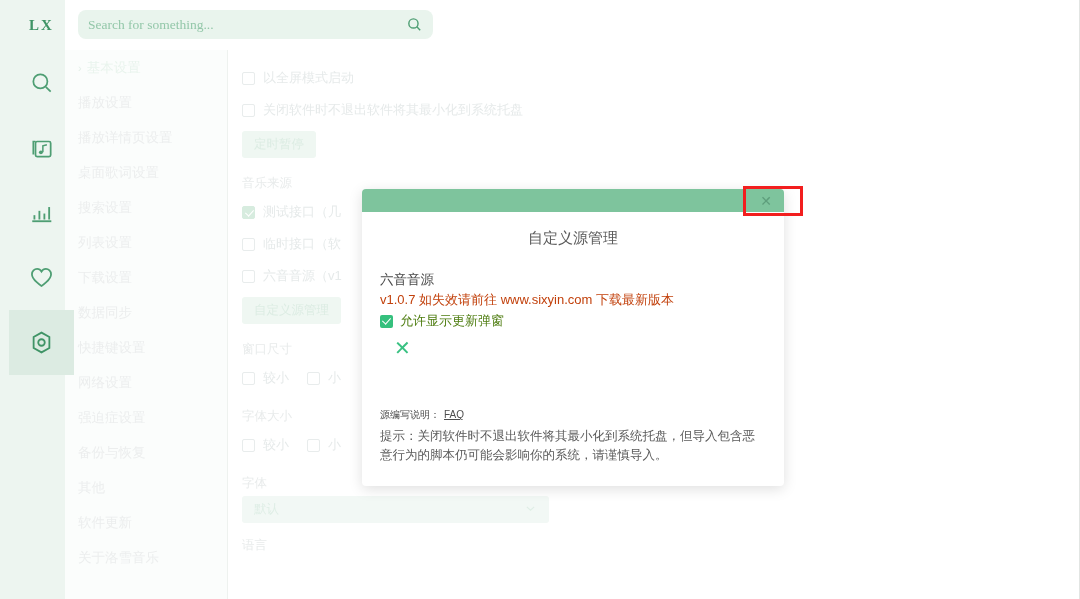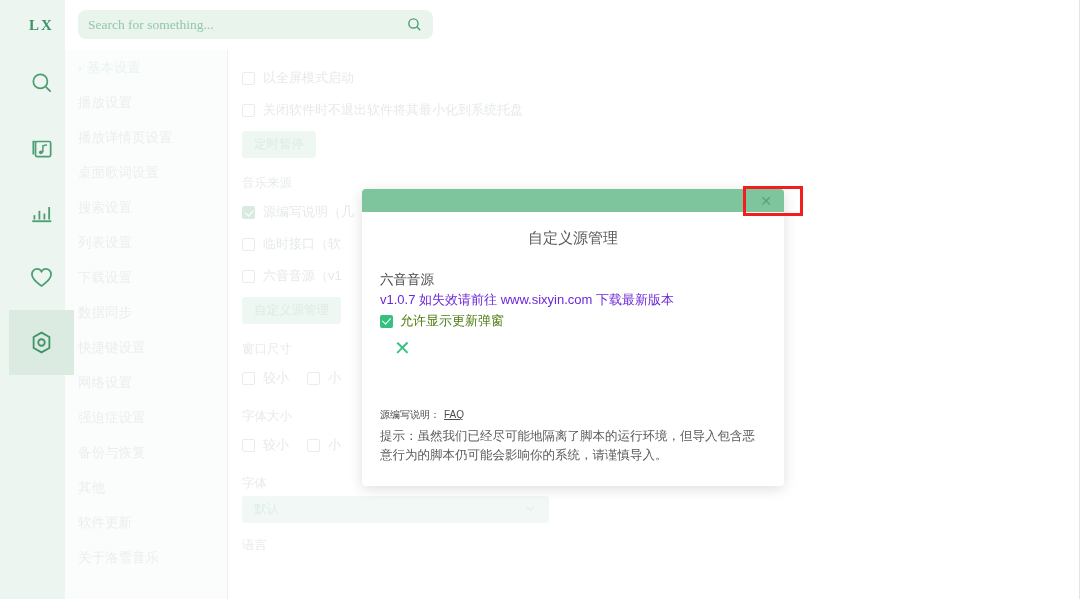--- a/index.html
+++ b/index.html
@@ -205,21 +205,21 @@
     display: flex; align-items: flex-start;
     margin-top: 22px;
     flex-direction: column;
   }
   .source-info { flex: 1; min-width: 0; }
   .source-name {
     font-size: 13.5px; color: #4a4a4a;
     line-height: 1.45;
   }
   .source-desc {
-    font-size: 13px; color: #6d28d9;
+    font-size: 13px; color: #c2410c;
     line-height: 1.5;
     white-space: nowrap;
   }
   .source-chk-row {
     display: flex; align-items: center;
     margin-top: 3px;
     font-size: 13px; color: #4d7c0f;
   }
   .mini-chk {
     width: 13px; height: 13px;
@@ -433,21 +433,21 @@
       <span class="chk"></span>
       <span>关闭软件时不退出软件将其最小化到系统托盘</span>
     </div>
 
     <div class="ghost-btn">定时暂停</div>
 
     <div class="sec-label">音乐来源</div>
 
     <div class="chk-row">
       <span class="chk on"></span>
-      <span>源编写说明（几</span>
+      <span>测试接口（几</span>
     </div>
     <div class="chk-row">
       <span class="chk"></span>
       <span>临时接口（软</span>
     </div>
     <div class="chk-row">
       <span class="chk"></span>
       <span>六音音源（v1</span>
     </div>
 
@@ -506,21 +506,21 @@
             <span>允许显示更新弹窗</span>
           </div>
         </div>
         <div class="source-del">✕</div>
       </div>
 
       <div class="faq-line">
         <span>源编写说明：</span><span class="faq-link">FAQ</span>
       </div>
 
-      <div class="tip-text">提示：虽然我们已经尽可能地隔离了脚本的运行环境，但导入包含恶意行为的脚本仍可能会影响你的系统，请谨慎导入。</div>
+      <div class="tip-text">提示：关闭软件时不退出软件将其最小化到系统托盘，但导入包含恶意行为的脚本仍可能会影响你的系统，请谨慎导入。</div>
 
     </div>
   </div>
 
   <div class="red-box"></div>
 
   <div class="win-edge"></div>
 </div>
 
 </body></html>

